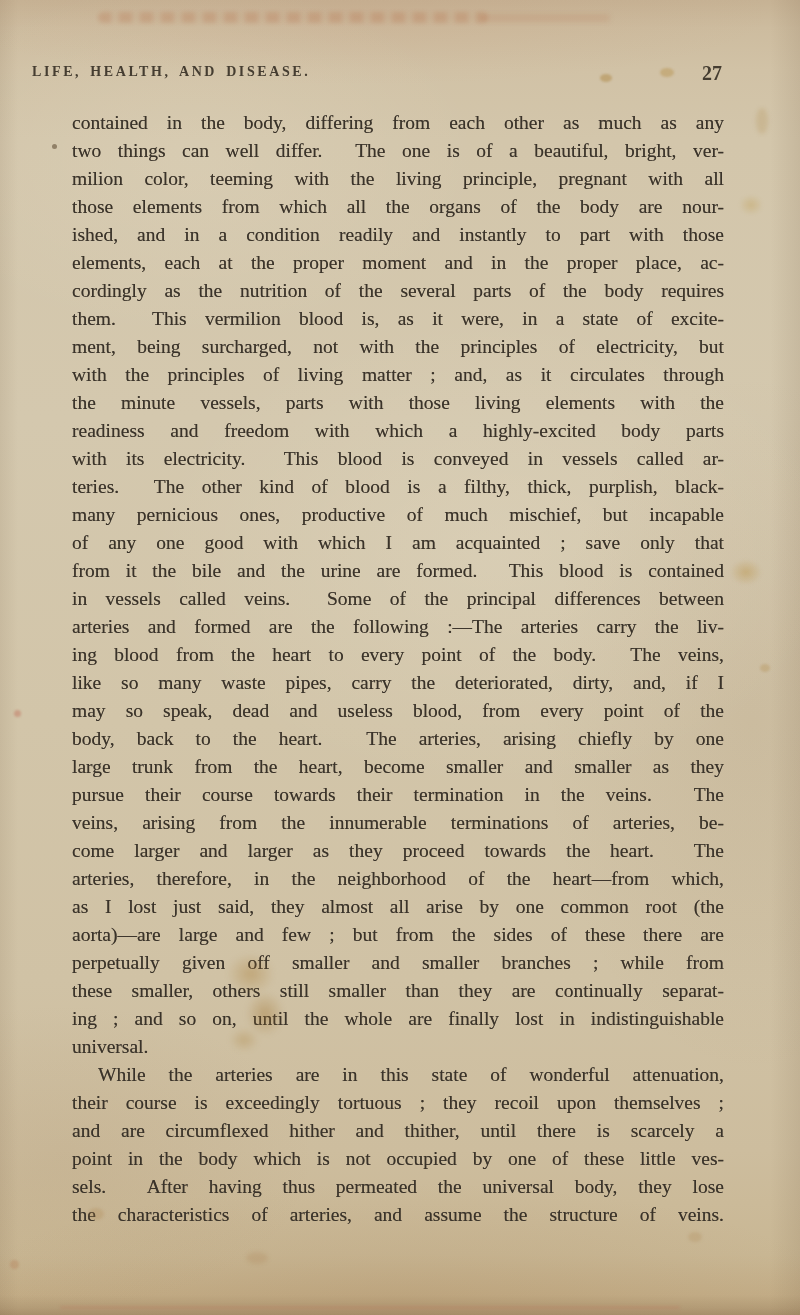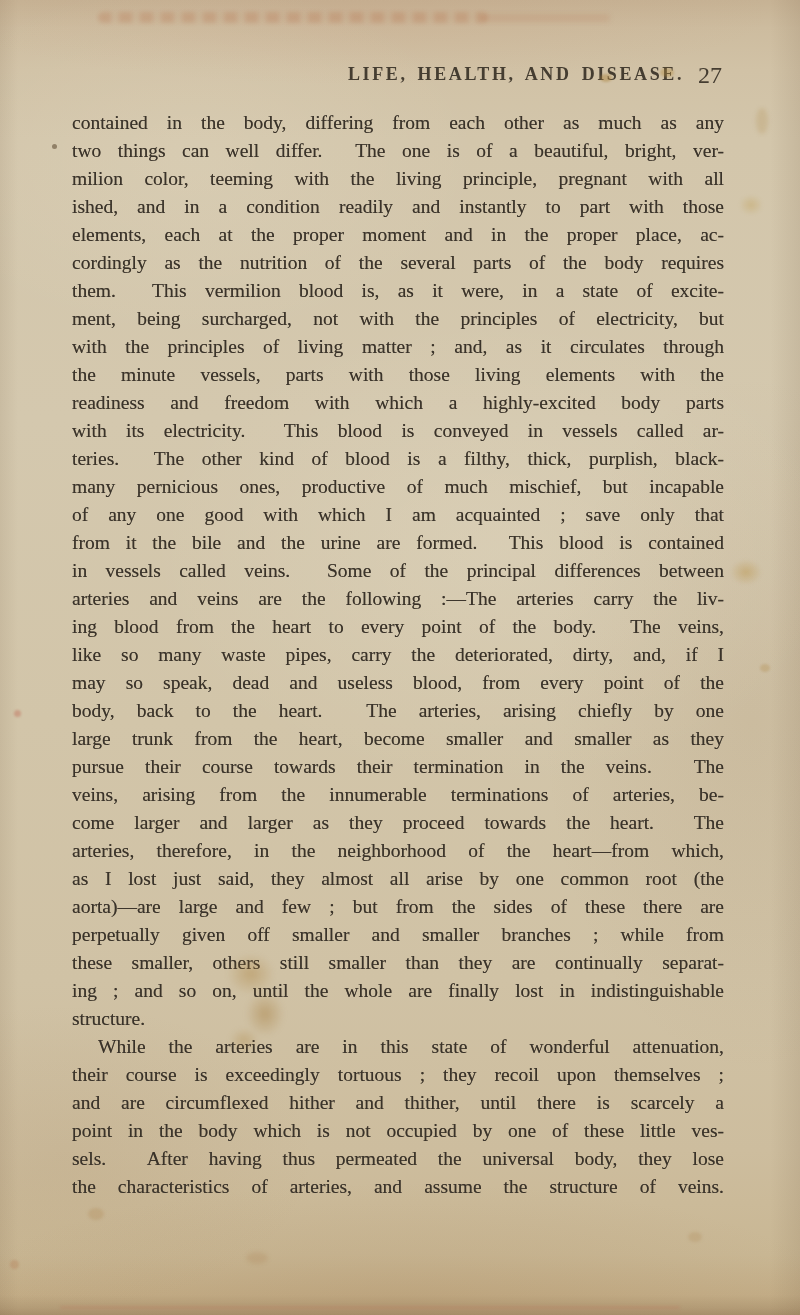--- a/index.html
+++ b/index.html
@@ -58,33 +58,33 @@
   }
 
   
   .header-row {
     position: absolute;
     left: 72px; top: 64px; width: 652px; height: 26px;
   }
   .running-head {
     position: absolute;
     left: 0; right: 0; top: 0;
-    text-align: right;
+    text-align: left;
     transform: translateX(-40px);
-    font-size: 18px;
+    font-size: 14px;
     font-weight: bold;
     letter-spacing: 2.6px;
     word-spacing: 3px;
     color: #453d31;
   }
   .page-number {
     position: absolute;
     right: 2px; top: -2px;
-    font-size: 24px;
-    font-weight: normal;
+    font-size: 20px;
+    font-weight: bold;
     color: #453d31;
   }
 
   
   .text-block {
     position: absolute;
     left: 72px; top: 109px; width: 652px;
     font-size: 19.5px;
     color: #3a332a;
     text-shadow: 0 0 0.5px rgba(55,45,35,0.55);
@@ -160,50 +160,51 @@
 
   <div class="header-row">
     <div class="running-head">LIFE, HEALTH, AND DISEASE.</div>
     <div class="page-number">27</div>
   </div>
 
   <div class="text-block">
       <div class="line">contained in the body, differing from each other as much as any</div>
       <div class="line">two things can well differ.  The one is of a beautiful, bright, ver-</div>
       <div class="line">milion color, teeming with the living principle, pregnant with all</div>
+      <div class="line">those elements from which all the organs of the body are nour-</div>
       <div class="line">ished, and in a condition readily and instantly to part with those</div>
       <div class="line">elements, each at the proper moment and in the proper place, ac-</div>
       <div class="line">cordingly as the nutrition of the several parts of the body requires</div>
       <div class="line">them.  This vermilion blood is, as it were, in a state of excite-</div>
       <div class="line">ment, being surcharged, not with the principles of electricity, but</div>
       <div class="line">with the principles of living matter ; and, as it circulates through</div>
       <div class="line">the minute vessels, parts with those living elements with the</div>
       <div class="line">readiness and freedom with which a highly-excited body parts</div>
       <div class="line">with its electricity.  This blood is conveyed in vessels called ar-</div>
       <div class="line">teries.  The other kind of blood is a filthy, thick, purplish, black-</div>
       <div class="line">many pernicious ones, productive of much mischief, but incapable</div>
       <div class="line">of any one good with which I am acquainted ; save only that</div>
       <div class="line">from it the bile and the urine are formed.  This blood is contained</div>
       <div class="line">in vessels called veins.  Some of the principal differences between</div>
-      <div class="line">arteries and veins are the following :—The arteries carry the liv-</div>
+      <div class="line">arteries and formed are the following :—The arteries carry the liv-</div>
       <div class="line">ing blood from the heart to every point of the body.  The veins,</div>
       <div class="line">like so many waste pipes, carry the deteriorated, dirty, and, if I</div>
       <div class="line">may so speak, dead and useless blood, from every point of the</div>
       <div class="line">body, back to the heart.  The arteries, arising chiefly by one</div>
       <div class="line">large trunk from the heart, become smaller and smaller as they</div>
       <div class="line">pursue their course towards their termination in the veins.  The</div>
       <div class="line">veins, arising from the innumerable terminations of arteries, be-</div>
       <div class="line">come larger and larger as they proceed towards the heart.  The</div>
       <div class="line">arteries, therefore, in the neighborhood of the heart—from which,</div>
       <div class="line">as I lost just said, they almost all arise by one common root (the</div>
       <div class="line">aorta)—are large and few ; but from the sides of these there are</div>
       <div class="line">perpetually given off smaller and smaller branches ; while from</div>
       <div class="line">these smaller, others still smaller than they are continually separat-</div>
       <div class="line">ing ; and so on, until the whole are finally lost in indistinguishable</div>
-      <div class="line no-just">structure.</div>
+      <div class="line no-just">universal.</div>
       <div class="line indent">While the arteries are in this state of wonderful attenuation,</div>
       <div class="line">their course is exceedingly tortuous ; they recoil upon themselves ;</div>
       <div class="line">and are circumflexed hither and thither, until there is scarcely a</div>
       <div class="line">point in the body which is not occupied by one of these little ves-</div>
       <div class="line">sels.  After having thus permeated the universal body, they lose</div>
       <div class="line">the characteristics of arteries, and assume the structure of veins.</div>
     </div>
 
   <div class="stain stain-large"></div>
   <div class="stain stain-right-mid"></div>

